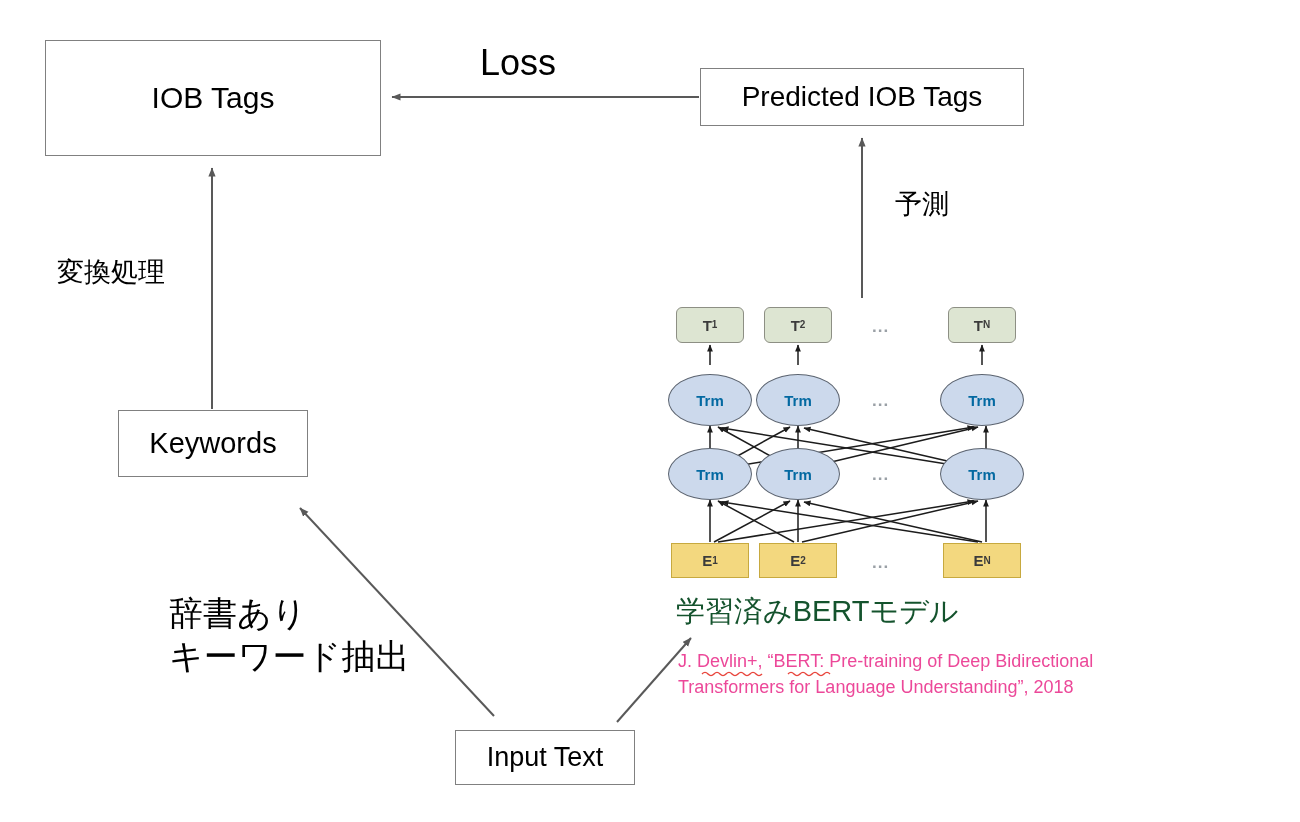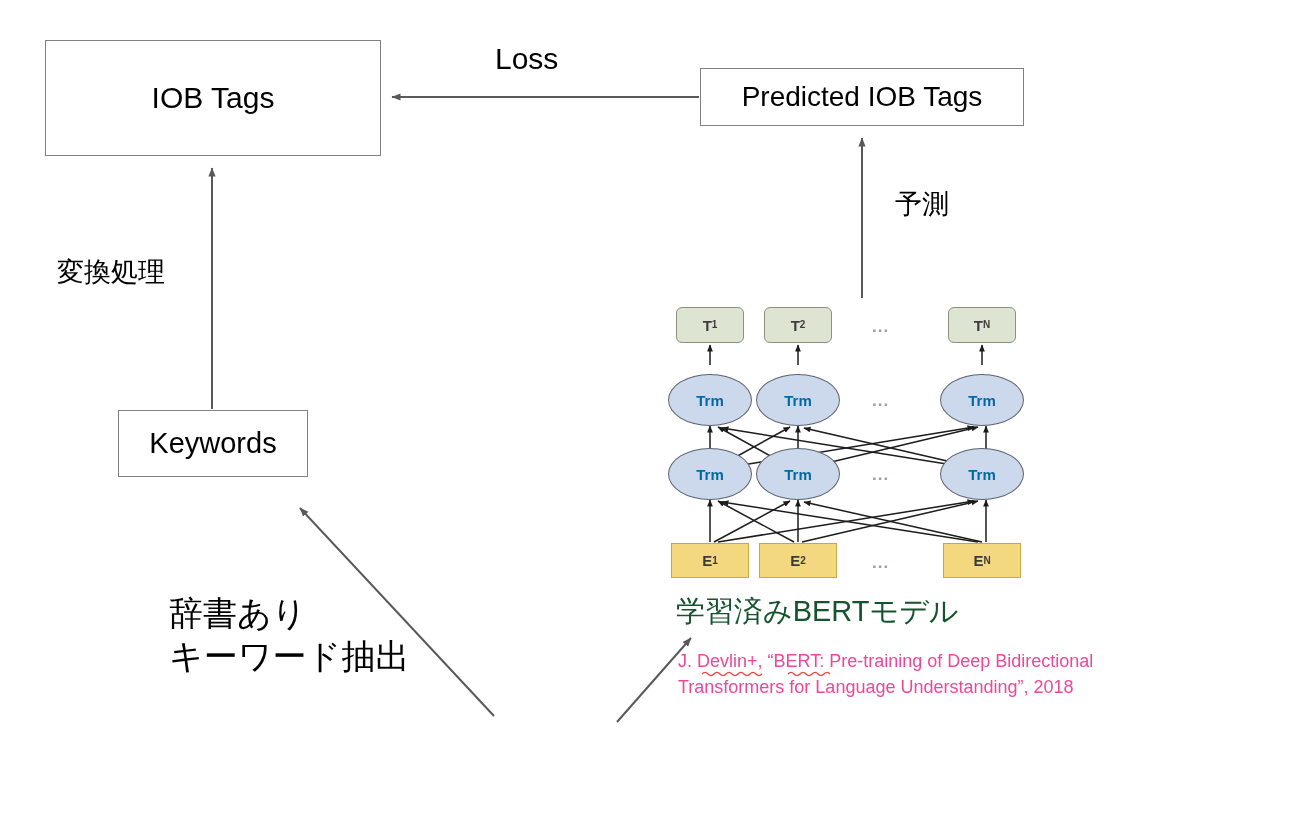--- a/index.html
+++ b/index.html
@@ -59,21 +59,21 @@
   .box-line-1 { display: block; }
   .box-line-2 { display: block; }
 
   
   .edge-label {
     position: absolute;
     color: #000000;
     white-space: pre;
     line-height: 1.25;
   }
-  #label-loss      { left: 495px; top: 40px;  font-size: 30px; }
+  #label-loss      { left: 480px; top: 40px;  font-size: 36px; }
   #label-henkan    { left: 57px;  top: 256px; font-size: 27px; text-align: center; }
   #label-yosoku    { left: 895px; top: 188px; font-size: 27px; }
   #label-jisho     { left: 169px; top: 592px; font-size: 34px; }
 
   
   #bert {
     position: absolute;
     left: 676px;
     top: 305px;
     width: 352px;
@@ -188,20 +188,23 @@
   </div>
 
   <div class="box" id="box-keywords">
     <span>Keywords</span>
   </div>
 
   <div class="box" id="box-predicted">
     <span>Predicted IOB Tags</span>
   </div>
 
+  <div class="box" id="box-input-text">
+    <span>Input Text</span>
+  </div>
 
   <div class="edge-label" id="label-loss">Loss</div>
   <div class="edge-label" id="label-henkan">変換処理</div>
   <div class="edge-label" id="label-yosoku">予測</div>
   <div class="edge-label" id="label-jisho"><span>辞書あり</span>
 <span>キーワード抽出</span></div>
 
   <div id="bert">
 
     <svg class="layer" style="width:352px;height:285px" viewBox="0 0 352 285">

